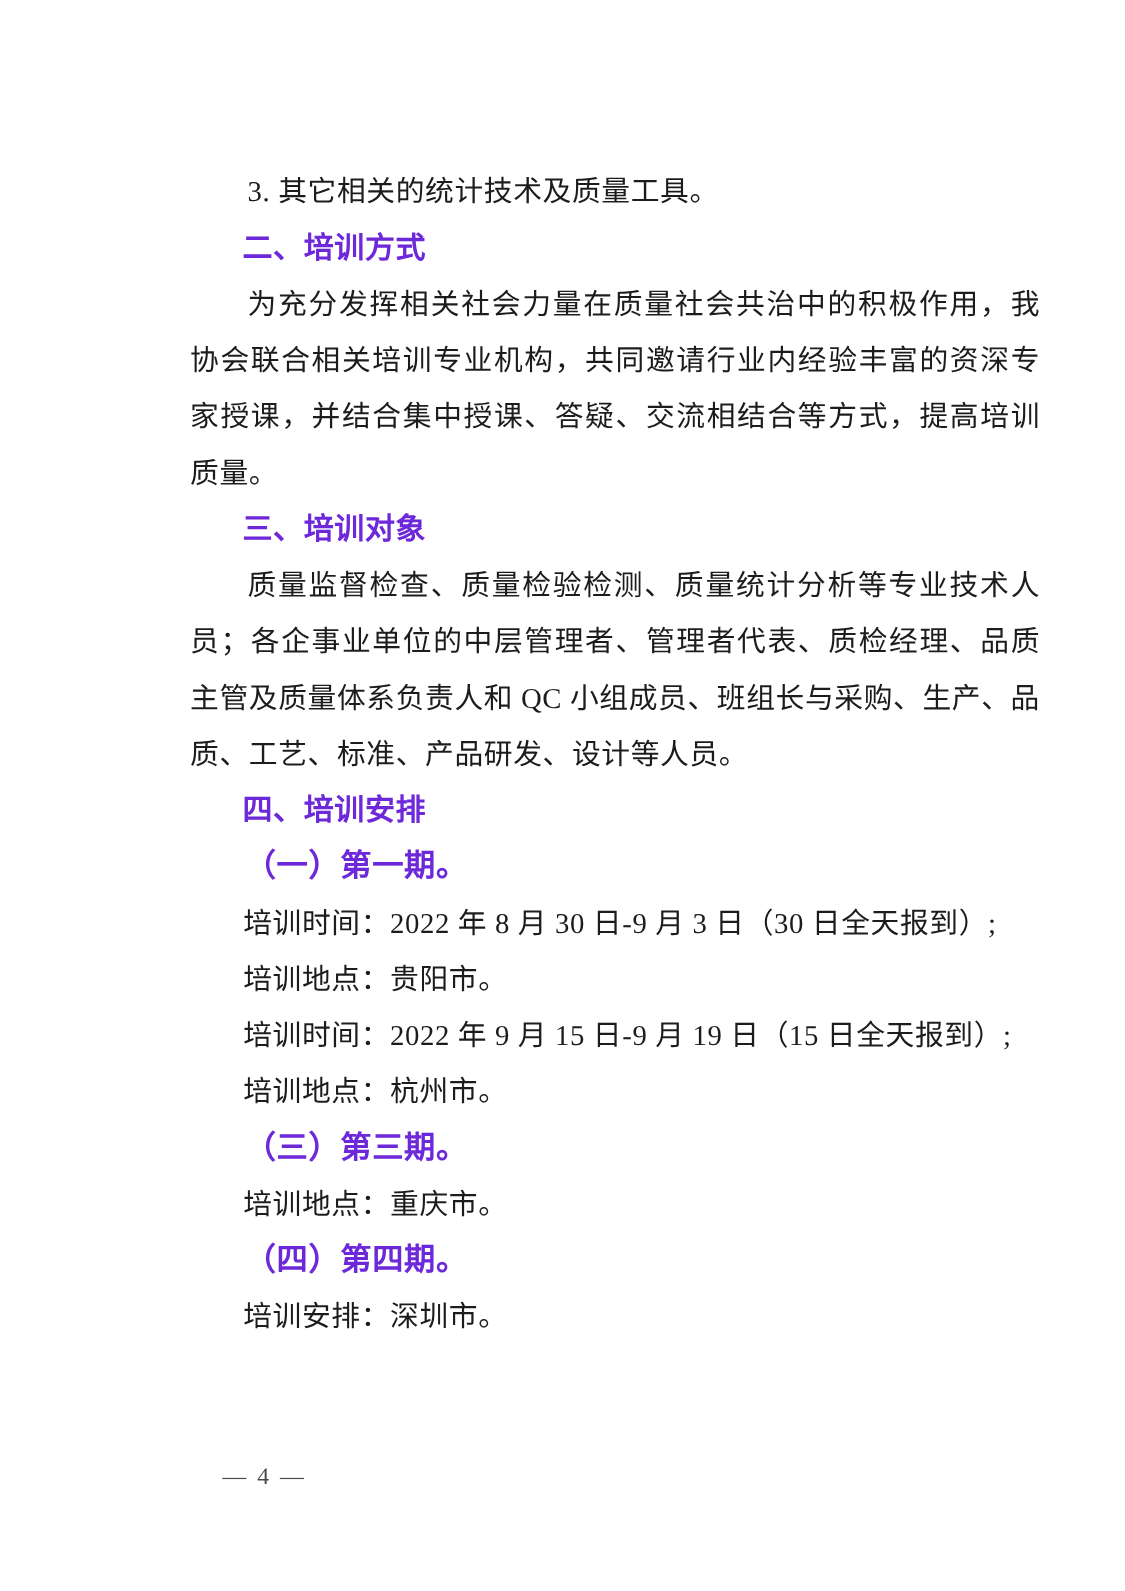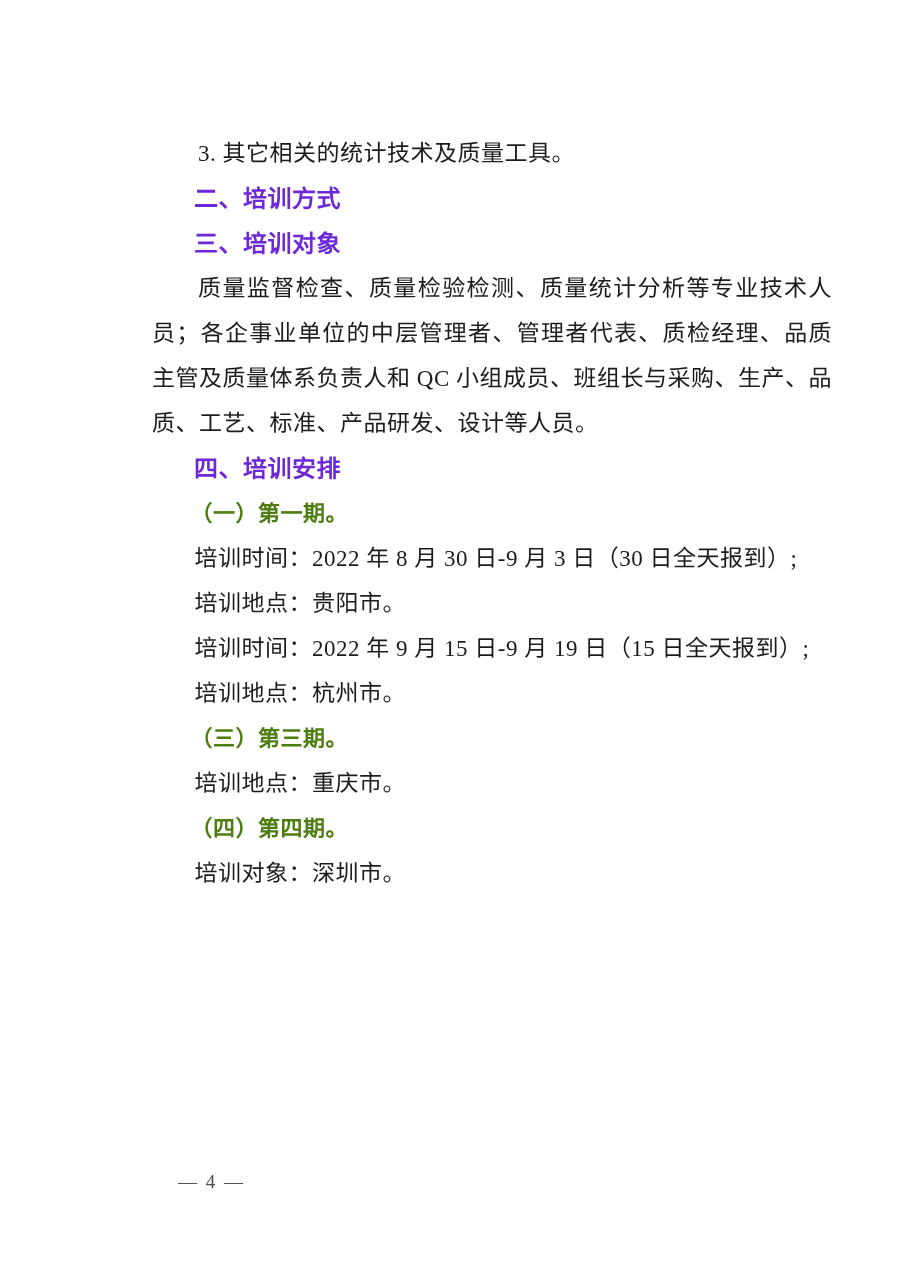--- a/index.html
+++ b/index.html
@@ -32,24 +32,24 @@
   .sec-heading {
     font-family: "Liberation Sans", sans-serif;
     font-weight: bold;
     font-size: 24px;
     line-height: 45px;
     text-indent: 1.75em;
     color: #6d28d9;
   }
   .session-title {
     font-weight: bold;
-    font-size: 22px;
+    font-size: 25px;
     line-height: 45px;
     text-indent: 1.75em;
-    color: #4d7c0f;
+    color: #6d28d9;
   }
   .detail-line { text-indent: 1.85em; }
   .page-footer {
     position: absolute;
     left: 138px;
     top: 1168px;
     font-size: 19px;
     line-height: 28px;
     color: #4a4a4a;
     font-family: "Liberation Serif", serif;
@@ -58,20 +58,21 @@
 </style>
 </head>
 <body>
 
 <div class="page">
   <div class="content">
 
     <p class="indent">3. 其它相关的统计技术及质量工具。</p>
 
     <h2 class="sec-heading">二、培训方式</h2>
+    <p class="para">为充分发挥相关社会力量在质量社会共治中的积极作用，我协会联合相关培训专业机构，共同邀请行业内经验丰富的资深专家授课，并结合集中授课、答疑、交流相结合等方式，提高培训质量。</p>
 
     <h2 class="sec-heading">三、培训对象</h2>
     <p class="para">质量监督检查、质量检验检测、质量统计分析等专业技术人员；各企事业单位的中层管理者、管理者代表、质检经理、品质主管及质量体系负责人和 QC 小组成员、班组长与采购、生产、品质、工艺、标准、产品研发、设计等人员。</p>
 
     <h2 class="sec-heading">四、培训安排</h2>
 
     <div>
       <h3 class="session-title">（一）第一期。</h3>
       <p class="detail-line">培训时间：2022 年 8 月 30 日-9 月 3 日（30 日全天报到）;</p>
       <p class="detail-line">培训地点：贵阳市。</p>
@@ -82,19 +83,19 @@
       <p class="detail-line">培训地点：杭州市。</p>
     </div>
 
     <div>
       <h3 class="session-title">（三）第三期。</h3>
       <p class="detail-line">培训地点：重庆市。</p>
     </div>
 
     <div>
       <h3 class="session-title">（四）第四期。</h3>
-      <p class="detail-line">培训对象：深圳市。</p>
+      <p class="detail-line">培训安排：深圳市。</p>
     </div>
 
   </div>
 
   <div class="page-footer">— 4 —</div>
 </div>
 
 </body></html>

